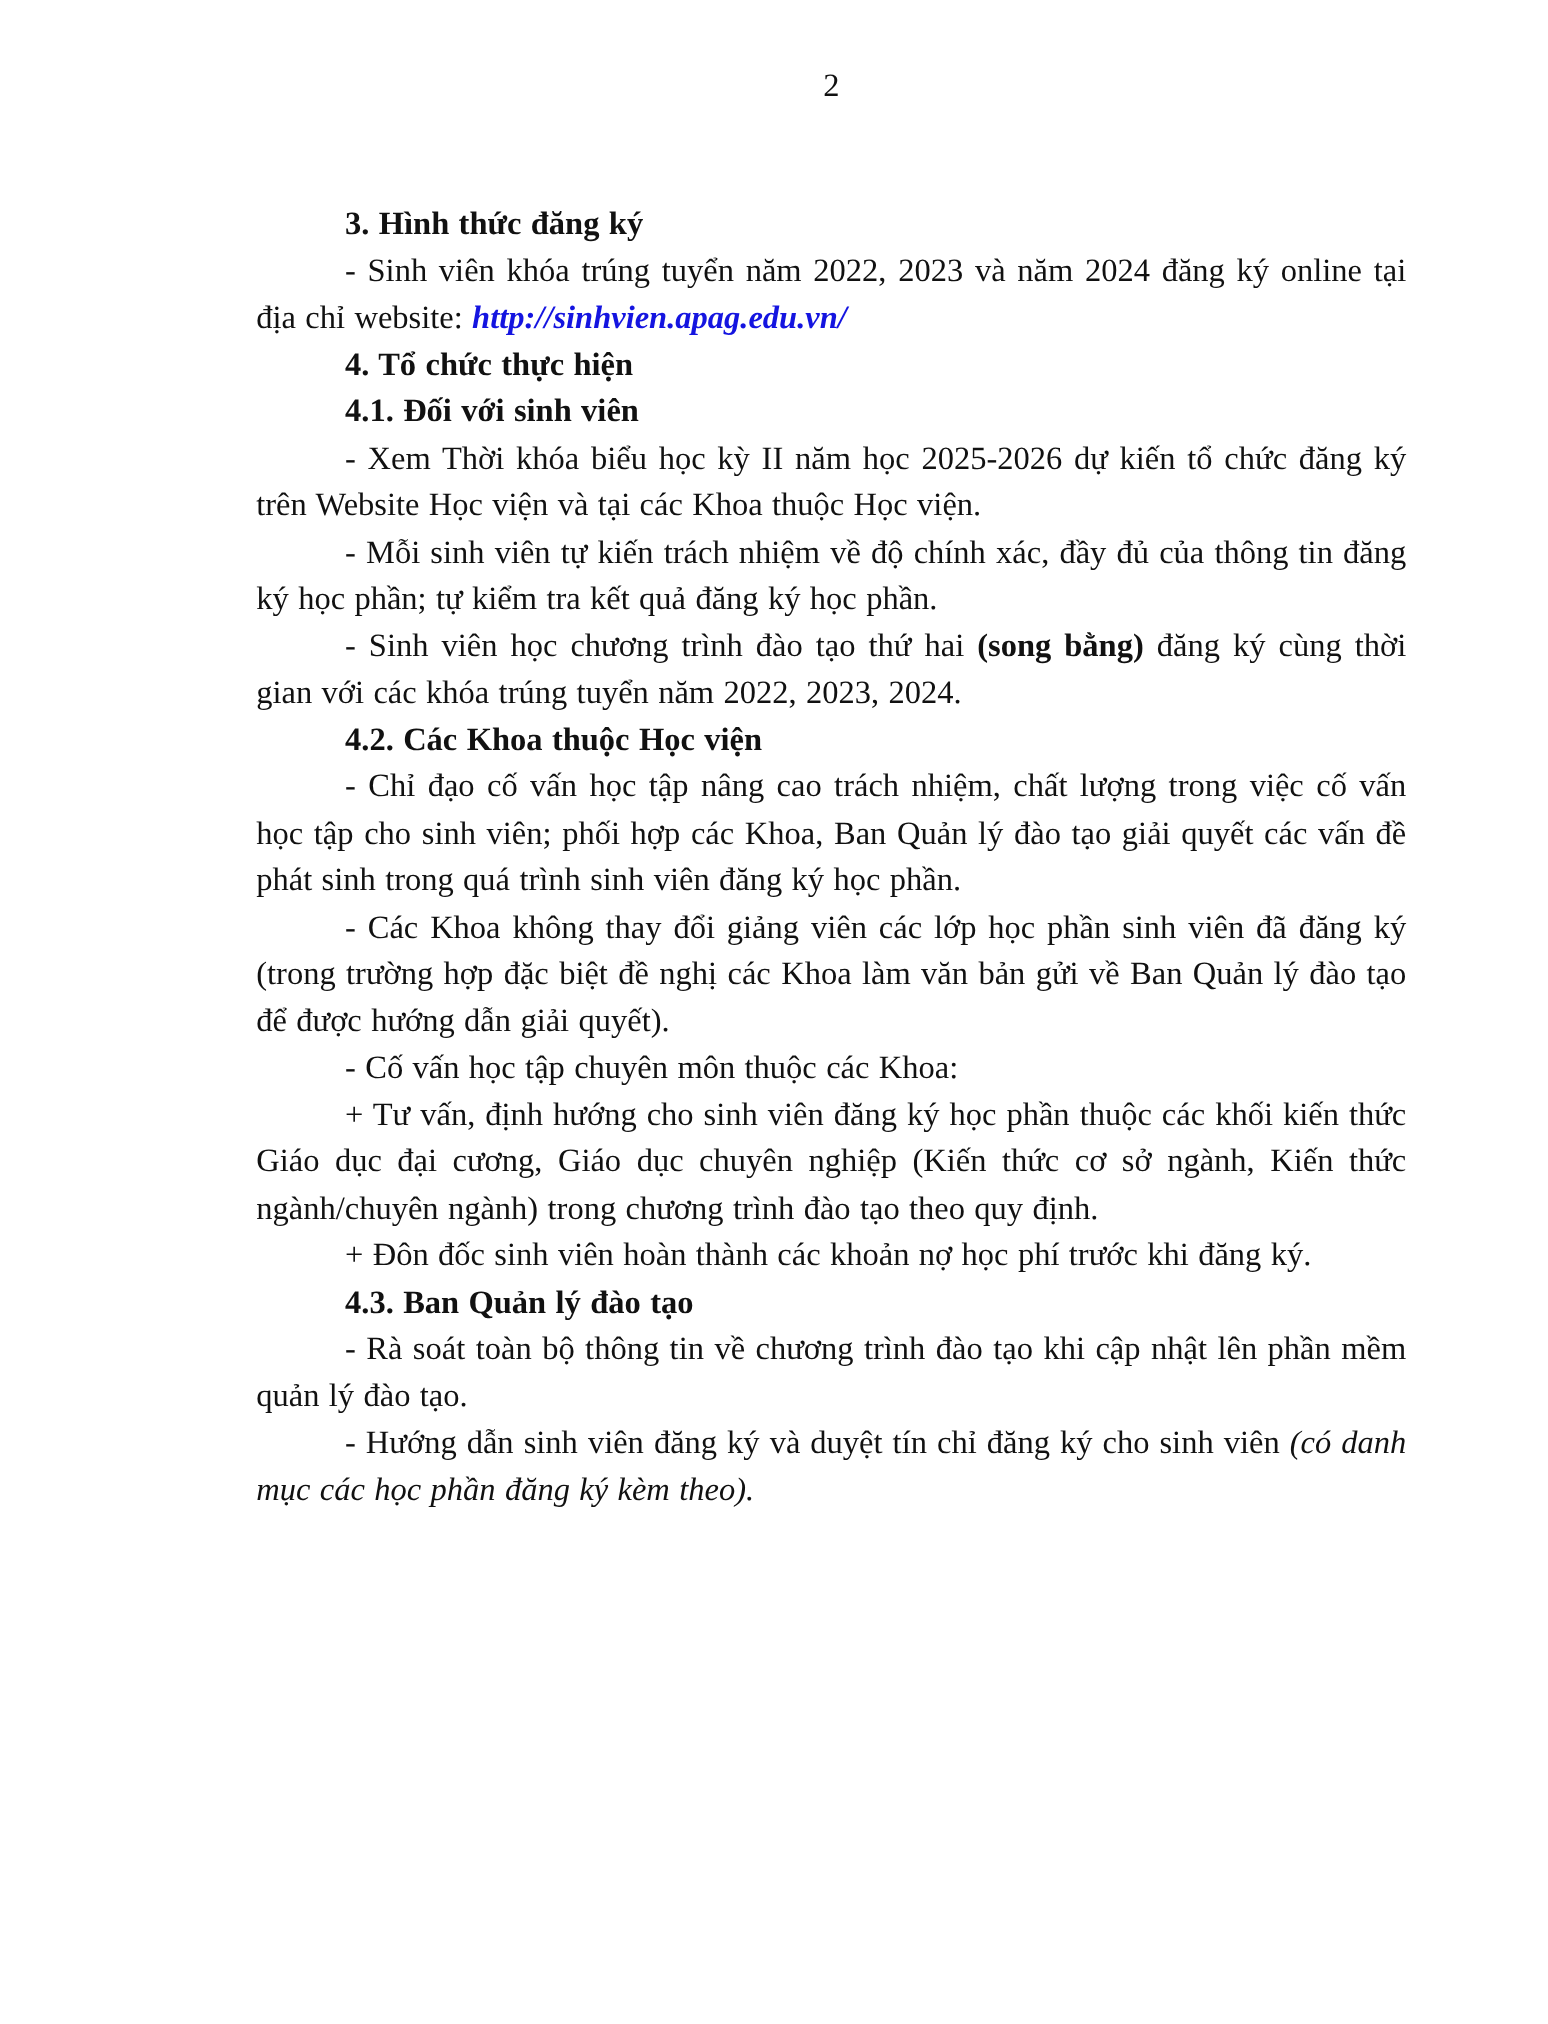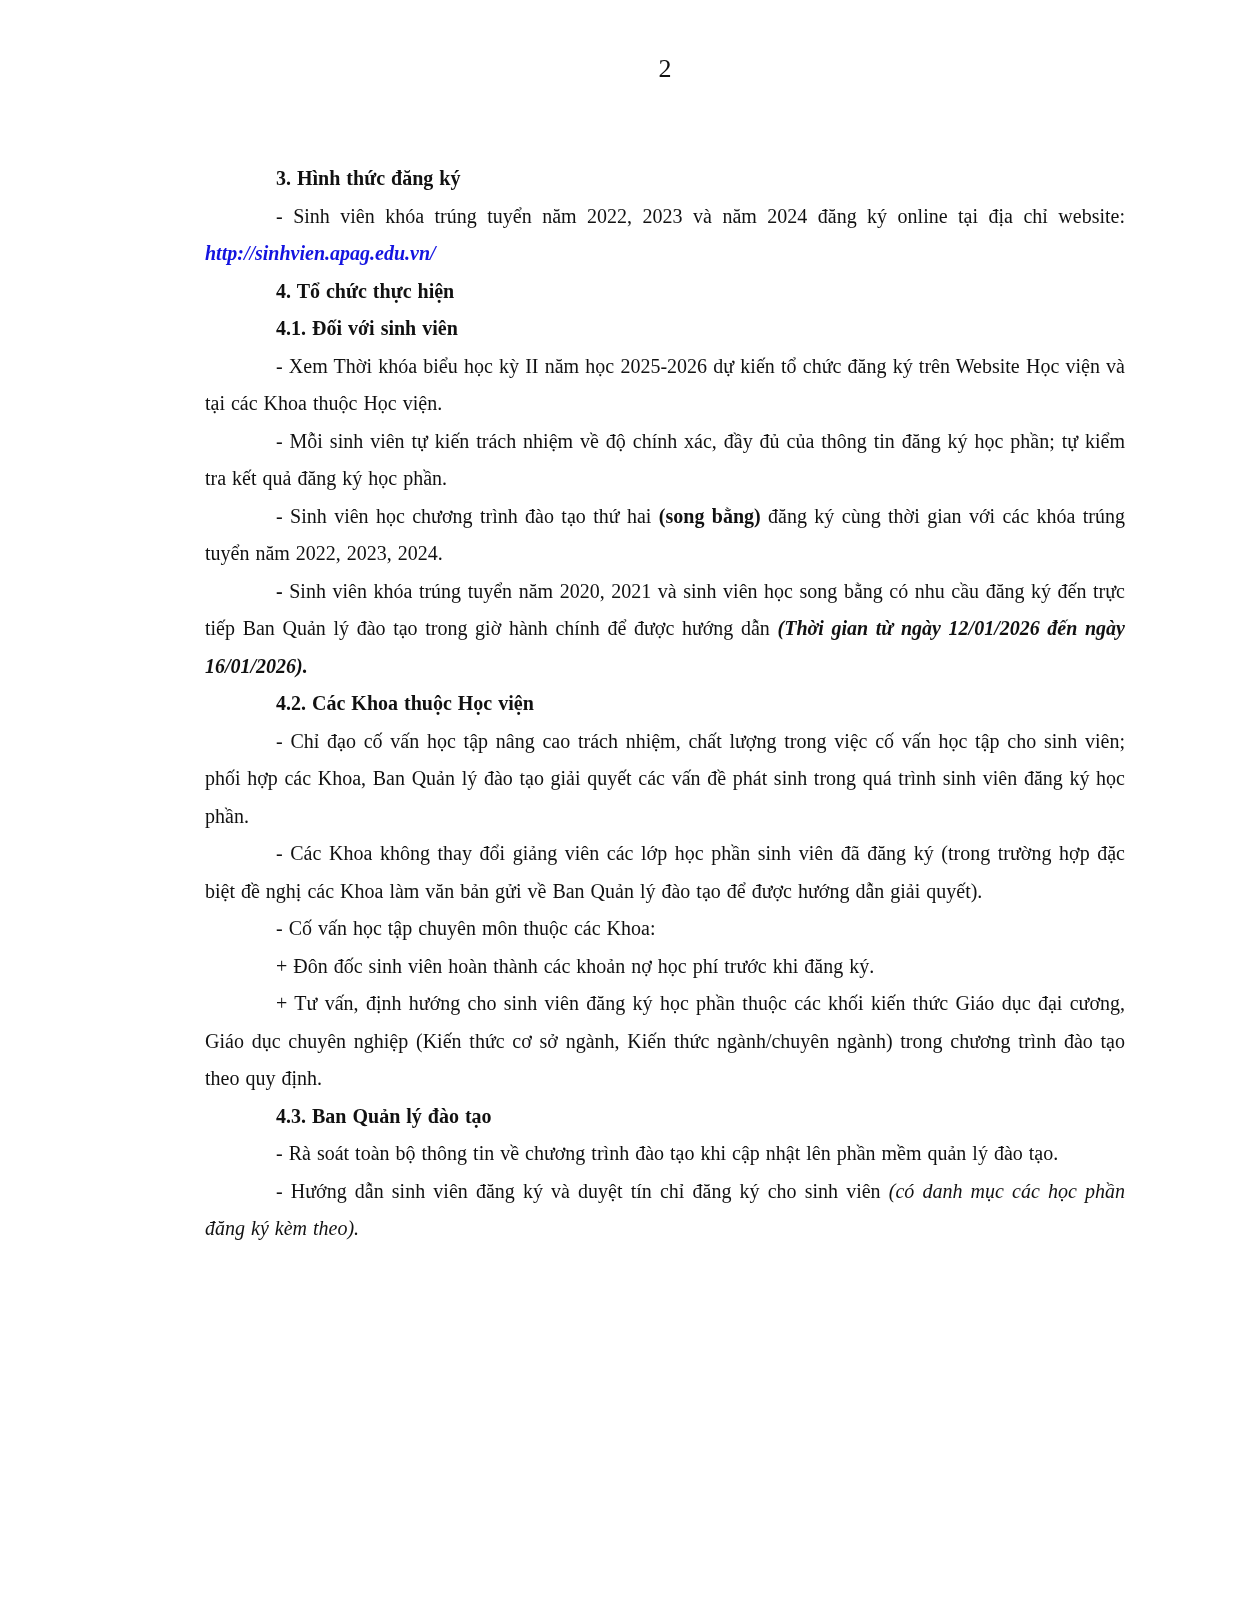--- a/index.html
+++ b/index.html
@@ -23,21 +23,21 @@
     line-height: 37.5px;
   }
   .doc-body {
     position: absolute;
     top: 160px;
     left: 205px;
     width: 920px;
   }
   .doc-body p {
     margin: 0;
-    font-size: 20px;
+    font-size: 26px;
     line-height: 37.5px;
     text-align: justify;
     text-indent: 71px;
     word-spacing: 1px;
   }
   .b  { font-weight: bold; }
   .i  { font-style: italic; }
   .bi { font-weight: bold; font-style: italic; }
   a.link {
     color: var(--link-color, #1414E0);
@@ -64,34 +64,33 @@
     <p><span class="b">4.1. Đối với sinh viên</span></p>
 
     <p><span>- Xem Thời khóa biểu học kỳ II năm học 2025-2026 dự kiến tổ chức đăng ký trên Website Học viện và tại các Khoa thuộc Học viện.</span></p>
 
 
 
     <p><span>- Mỗi sinh viên tự kiến trách nhiệm về độ chính xác, đầy đủ của thông tin đăng ký học phần; tự kiểm tra kết quả đăng ký học phần.</span></p>
 
     <p><span>- Sinh viên học chương trình đào tạo thứ hai </span><span class="b">(song bằng)</span><span> đăng ký cùng thời gian với các khóa trúng tuyển năm 2022, 2023, 2024.</span></p>
 
-    <p><span class="b">- </span><span>Sinh viên khóa trúng tuyển năm 2020, 2021 và sinh viên học song bằng có nhu cầu đăng ký đến trực tiếp Ban Quản lý đào tạo trong giờ hành chính để được hướng dẫn </span><span class="bi">(Thời gian từ ngày 12/01/2026 đến ngày 16/01/2026).</span></p>
 
     <p><span class="b">4.2. Các Khoa thuộc Học viện</span></p>
 
 
     <p><span>- Chỉ đạo cố vấn học tập nâng cao trách nhiệm, chất lượng trong việc cố vấn học tập cho sinh viên; phối hợp các Khoa, Ban Quản lý đào tạo giải quyết các vấn đề phát sinh trong quá trình sinh viên đăng ký học phần.</span></p>
 
     <p><span>- Các Khoa không thay đổi giảng viên các lớp học phần sinh viên đã đăng ký (trong trường hợp đặc biệt đề nghị các Khoa làm văn bản gửi về Ban Quản lý đào tạo để được hướng dẫn giải quyết).</span></p>
 
     <p><span>- Cố vấn học tập chuyên môn thuộc các Khoa:</span></p>
 
+    <p><span>+ Tư vấn, định hướng cho sinh viên đăng ký học phần thuộc các khối kiến thức Giáo dục đại cương, Giáo dục chuyên nghiệp (Kiến thức cơ sở ngành, Kiến thức ngành/chuyên ngành) trong chương trình đào tạo theo quy định.</span></p>
+
     <p><span>+ Đôn đốc sinh viên hoàn thành các khoản nợ học phí trước khi đăng ký.</span></p>
-
-    <p><span>+ Tư vấn, định hướng cho sinh viên đăng ký học phần thuộc các khối kiến thức Giáo dục đại cương, Giáo dục chuyên nghiệp (Kiến thức cơ sở ngành, Kiến thức ngành/chuyên ngành) trong chương trình đào tạo theo quy định.</span></p>
 
     <p><span class="b">4.3. Ban Quản lý đào tạo</span></p>
 
     <p><span>- Rà soát toàn bộ thông tin về chương trình đào tạo khi cập nhật lên phần mềm quản lý đào tạo.</span></p>
 
     <p><span>- Hướng dẫn sinh viên đăng ký và duyệt tín chỉ đăng ký cho sinh viên </span><span class="i">(có danh mục các học phần đăng ký kèm theo).</span></p>
 
   </div>
 </div>
 

